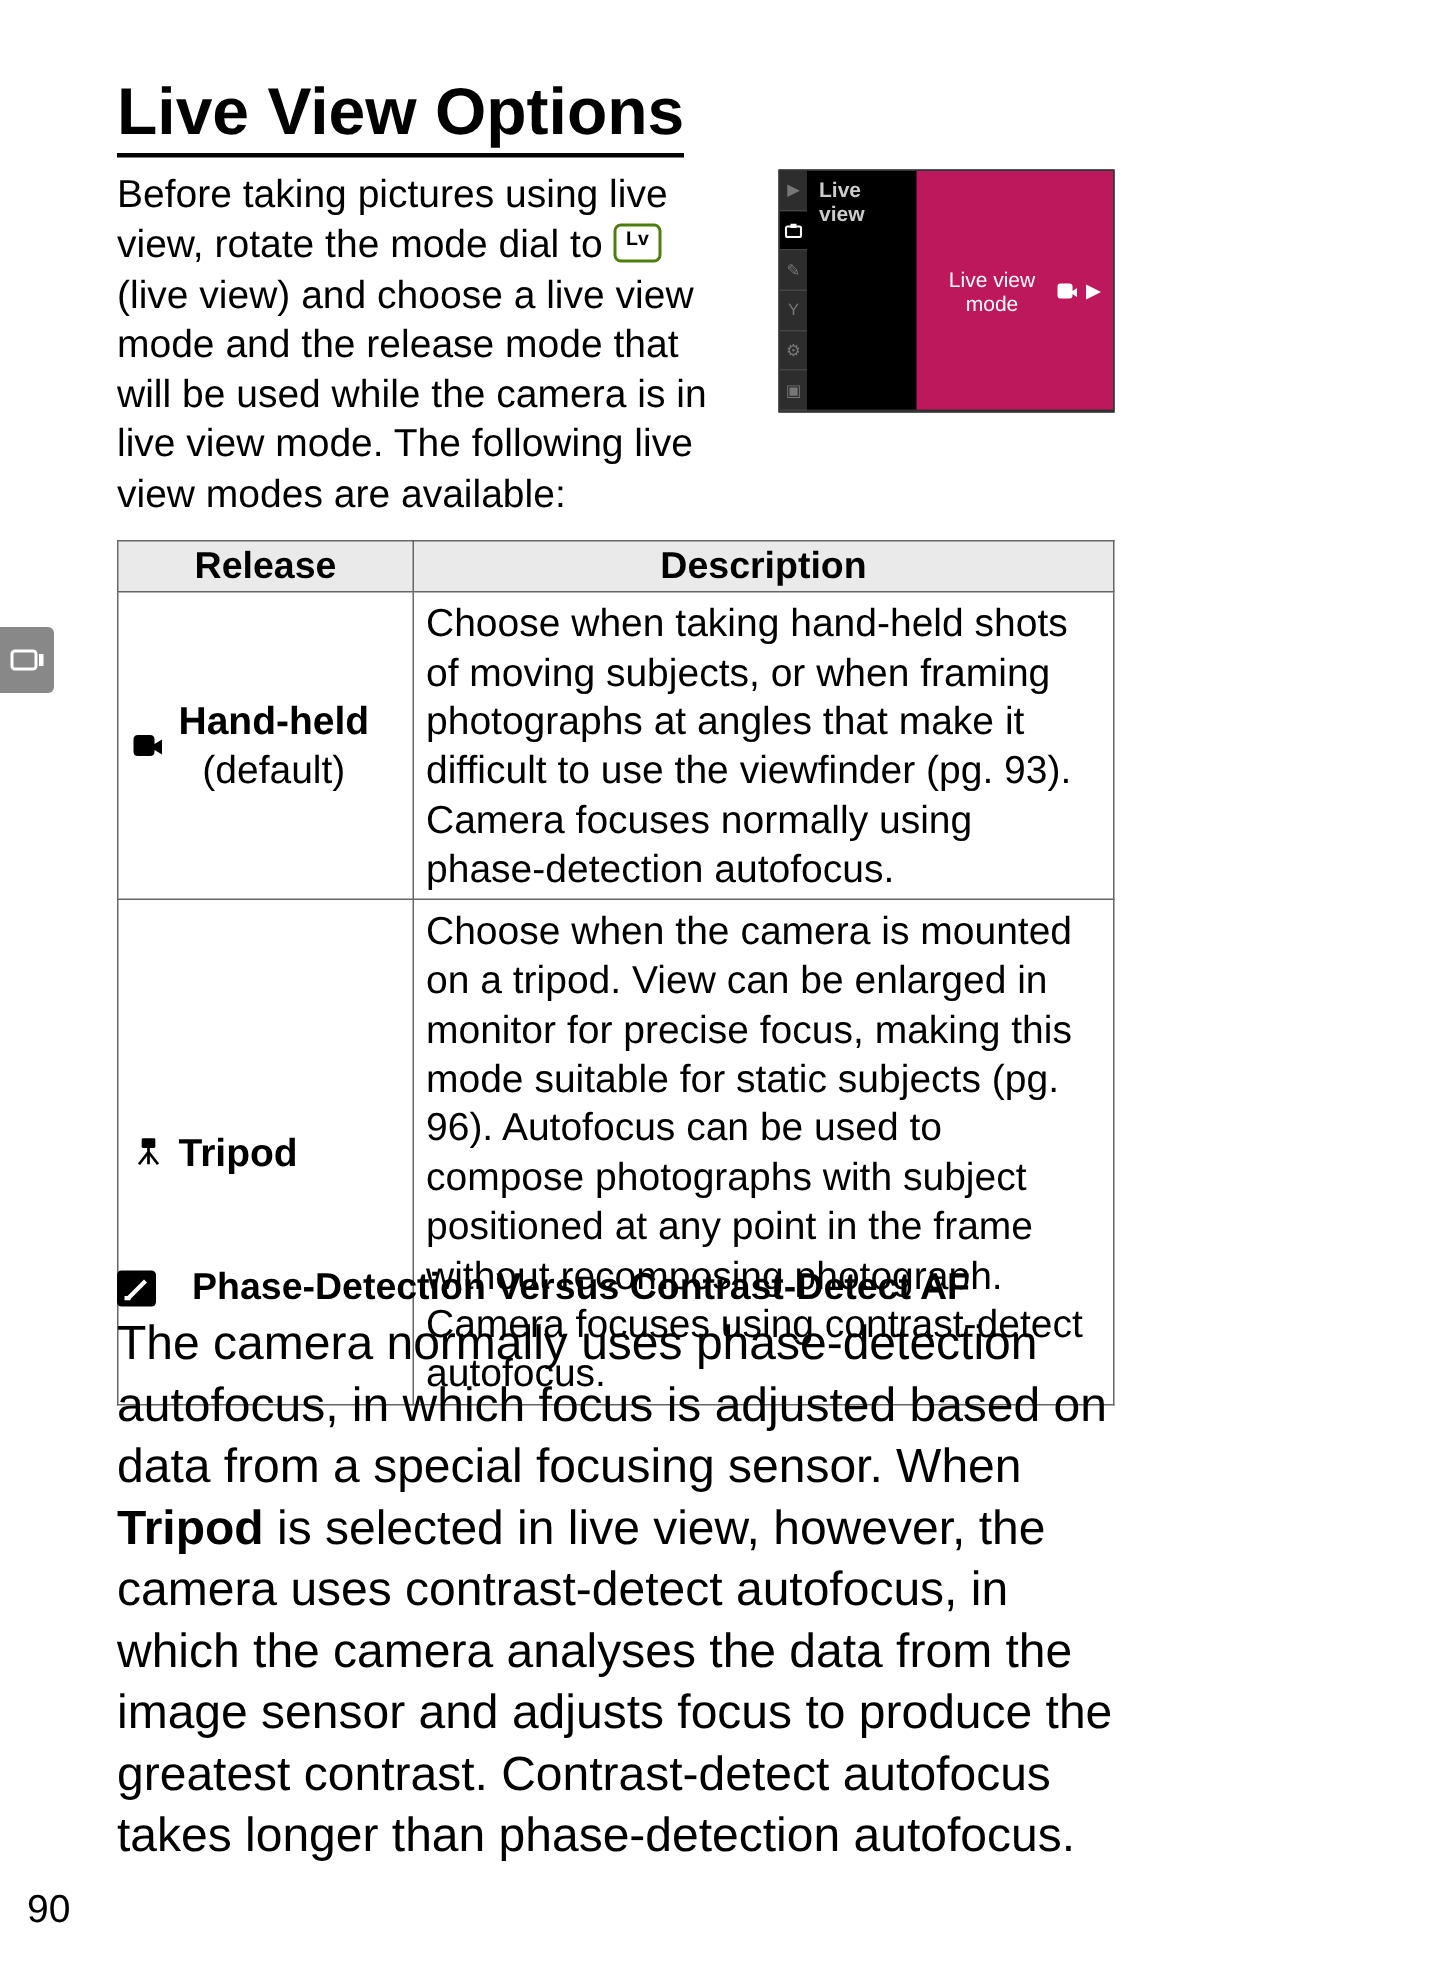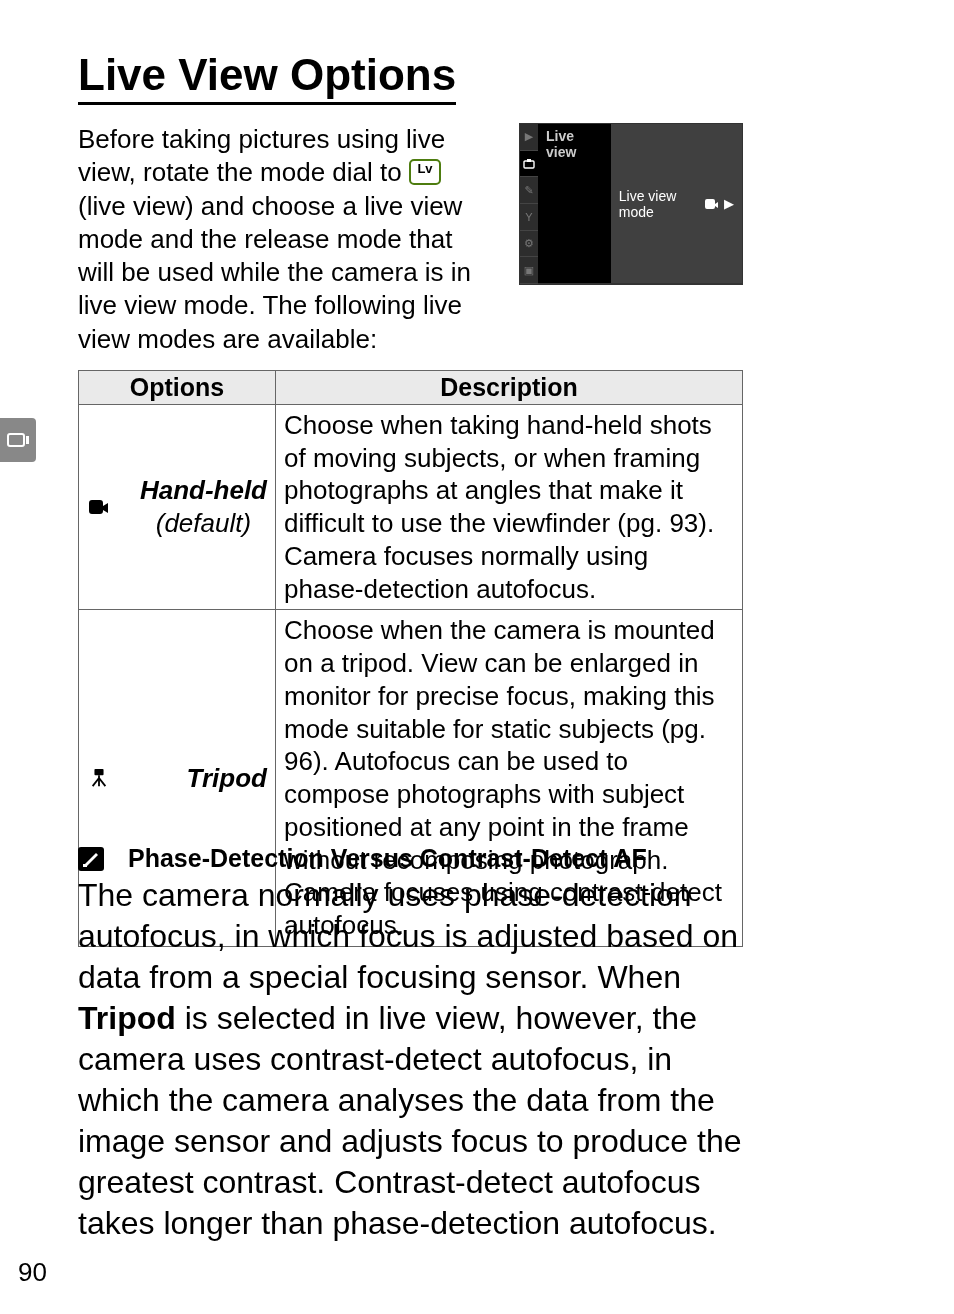--- a/index.html
+++ b/index.html
@@ -36,21 +36,21 @@
     font-weight: 700;
     margin: 0 0 8px 0;
     border-bottom: 3px solid #000;
     display: inline-block;
     padding-bottom: 2px;
   }
   .intro-wrap {
     display: flex;
     align-items: flex-start;
     gap: 30px;
-    margin-top: 10px;
+    margin-top: 0;
   }
   .intro {
     font-size: 26px;
     line-height: 1.28;
     flex: 1;
   }
   .lv-icon-box {
     display: inline-flex;
     align-items: flex-start;
     justify-content: center;
@@ -99,21 +99,21 @@
     color: #ccc;
     font-weight: 600;
     border-bottom: 1px solid #333;
   }
   .menu-body .spacer { height: 30px; }
   .menu-body .row {
     display:flex;align-items:center;justify-content:space-between;
     padding: 5px 8px;
     border-bottom: 1px solid #333;
   }
-  .menu-body .row.sel { background:#404040; color:#fff; }
+  .menu-body .row.sel { background:#be185d; color:#fff;text-align:center; }
   .menu-body .row .val { font-size:13px; color:#fff; display:flex; align-items:center; gap:4px;}
   .menu-body .row .val.dark { color:#ccc; }
   
   table.options {
     width: 100%;
     border-collapse: collapse;
     margin-top: 14px;
     font-size: 26px;
   }
   table.options th {
@@ -127,21 +127,21 @@
     border: 1px solid #666;
     padding: 4px 8px;
     vertical-align: middle;
     line-height: 1.26;
   }
   table.options td.optcell {
     width: 180px;
     text-align: left;
     white-space: nowrap;
   }
-  .opt-flex { display:flex; align-items:center; gap:24px; justify-content:space-between;font-style:italic;}
+  .opt-flex { display:flex; align-items:center; gap:8px; justify-content:flex-start;}
   .opt-label { font-weight:700; }
   .opt-sub { font-weight:400; display:block; text-align:center;}
   .icon-hand, .icon-tripod { width:24px; height:20px; flex-shrink:0; }
   
   .note {
     position: absolute;
     left: 78px;
     right: 60px;
     bottom: 70px;
   }
@@ -216,21 +216,21 @@
             <span>▶</span>
           </span>
         </div>
       </div>
     </div>
   </div>
 
   <table class="options">
     <thead>
       <tr>
-        <th>Options</th>
+        <th>Release</th>
         <th>Description</th>
       </tr>
     </thead>
     <tbody>
       <tr>
         <td class="optcell">
           <div class="opt-flex">
             <svg class="icon-hand" viewBox="0 0 24 18">
                 <path d="M2 12 L2 5 Q2 2 5 2 L13 2 Q16 2 16 5 L16 8 L21 5 L21 15 L16 12 L16 13 Q16 16 13 16 L5 16 Q2 16 2 13 Z" fill="#000"></path>
               </svg>

